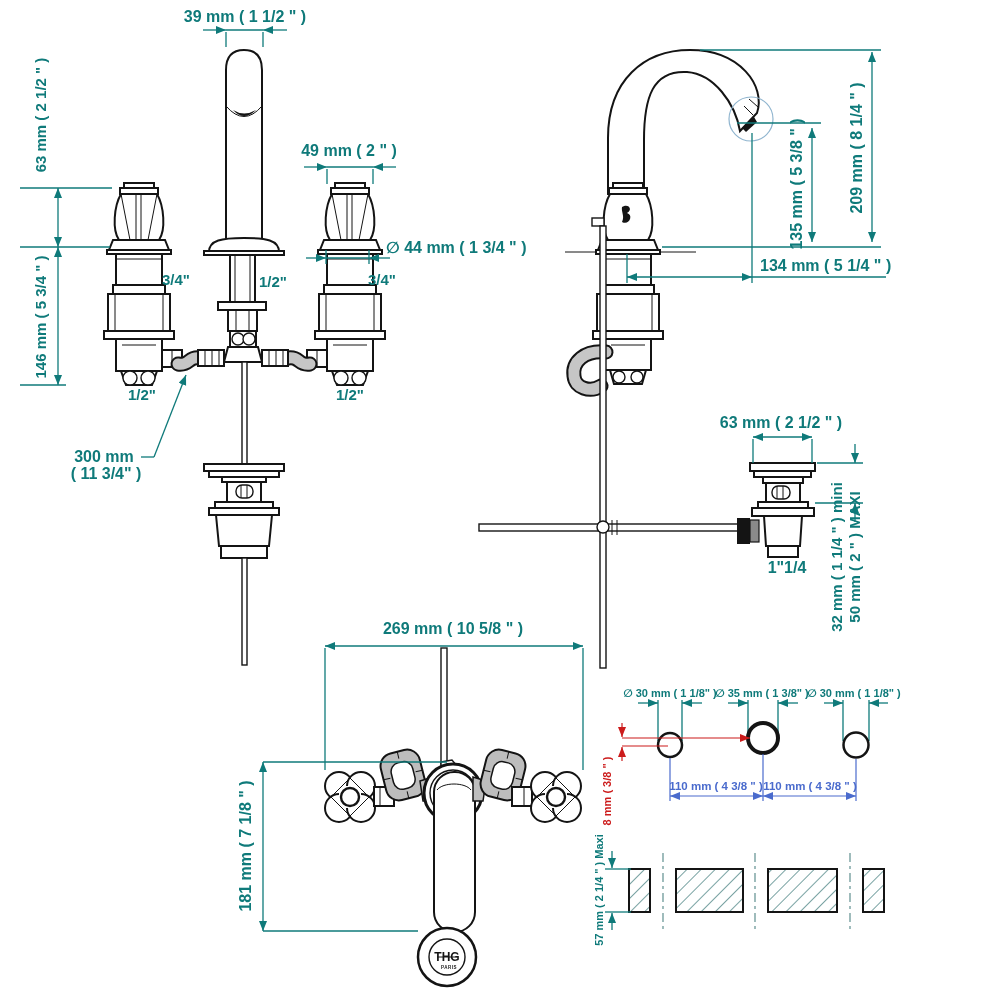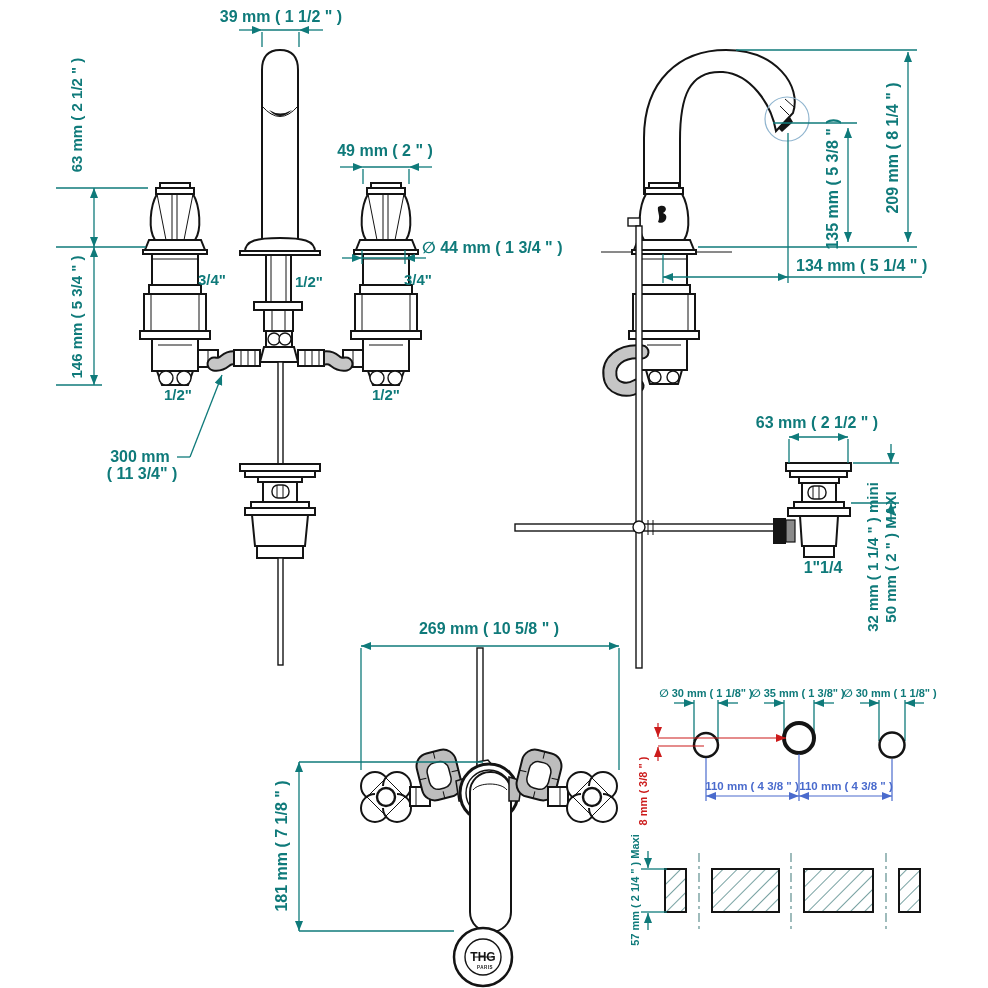--- a/index.html
+++ b/index.html
@@ -1,16 +1,16 @@
 <!DOCTYPE html>
 <html><head>
 <meta charset="utf-8">
 <style>
   html,body { margin:0; padding:0; background:#ffffff; }
-  .stage { width:794px; height:988px; position:relative; background:#fff;padding-left:36px; }
+  .stage { width:794px; height:988px; position:relative; background:#fff; }
   svg { display:block; }
   
   .ol  { stroke:#141414; stroke-width:2; fill:#ffffff; }
   .ol1 { stroke:#141414; stroke-width:1.4; fill:#ffffff; }
   .thin{ stroke:#141414; stroke-width:1; fill:none; }
   .blk { fill:#141414; stroke:none; }
   
   .dl  { stroke:#0f7a7a; stroke-width:1.3; fill:none; }
   .dlb { stroke:#4a6bcd; stroke-width:1.2; fill:none; }
   .dlr { stroke:#cc1b1b; stroke-width:1.2; fill:none; }

